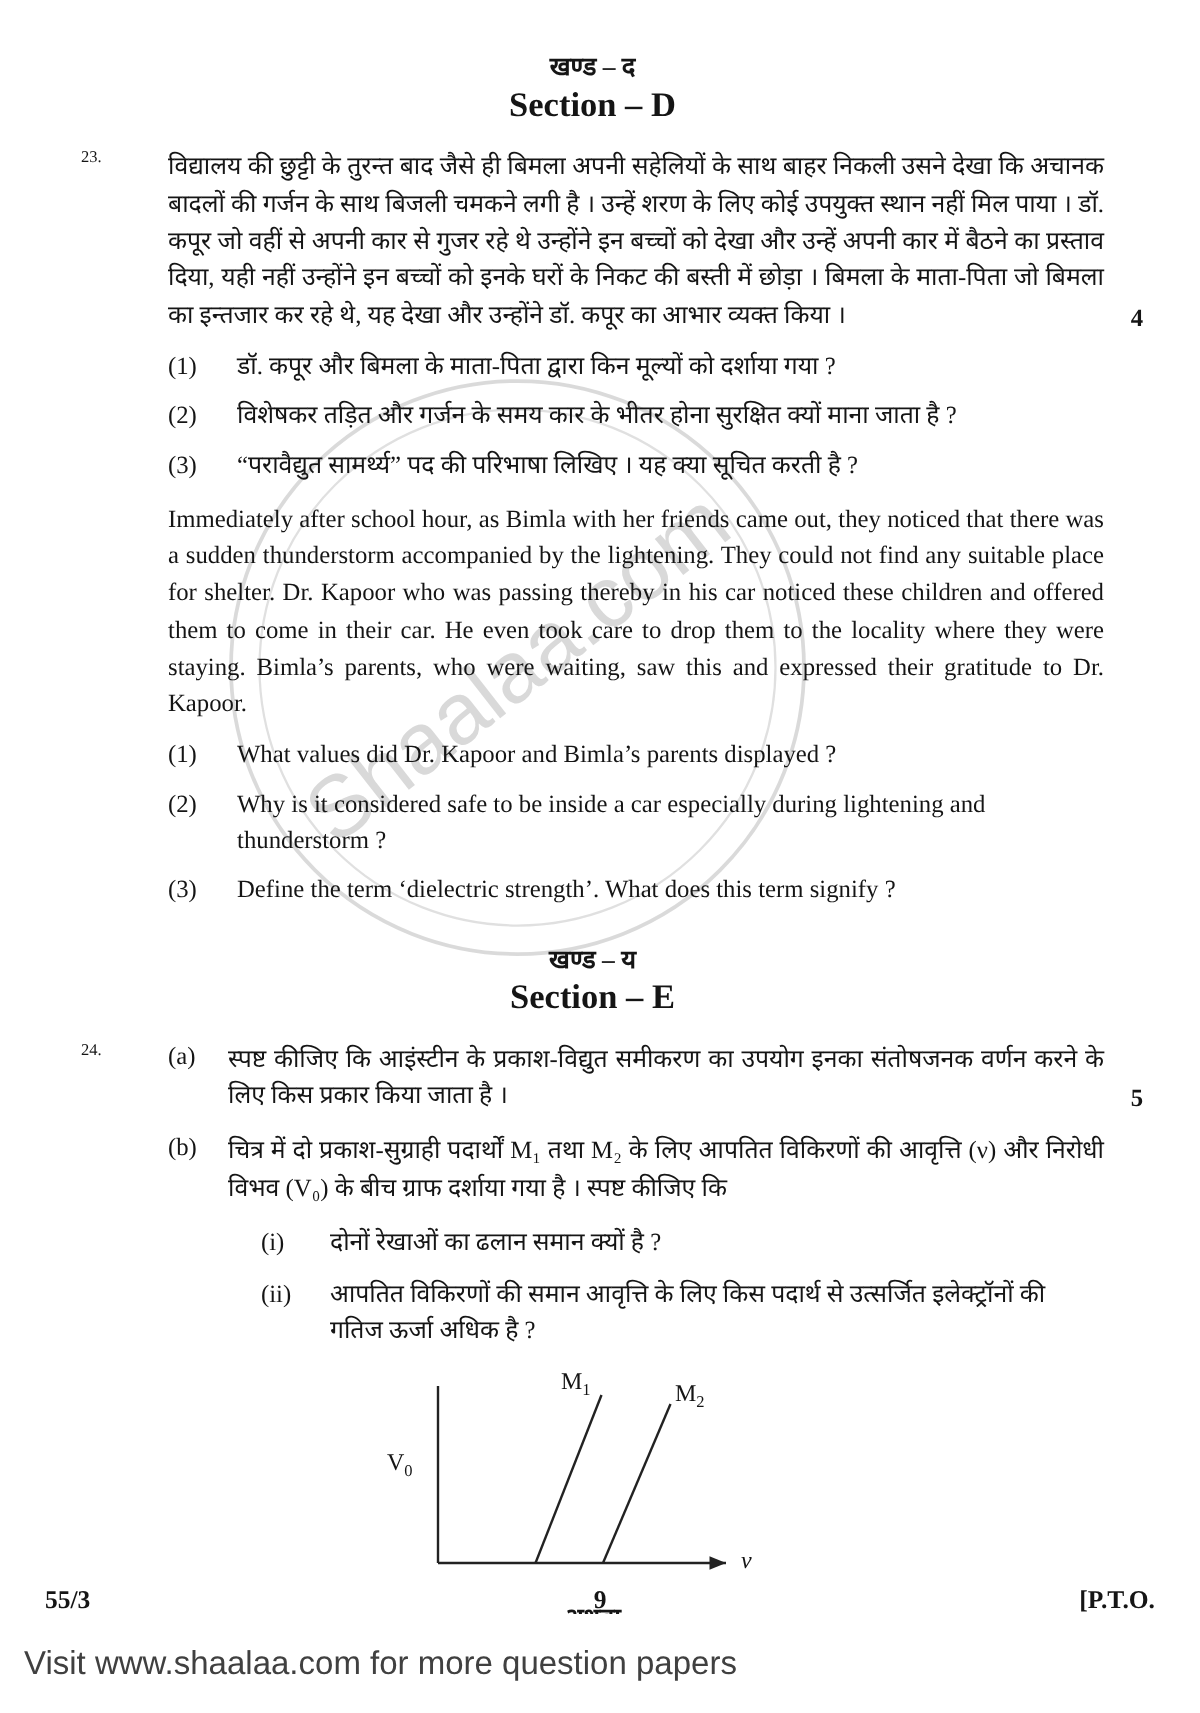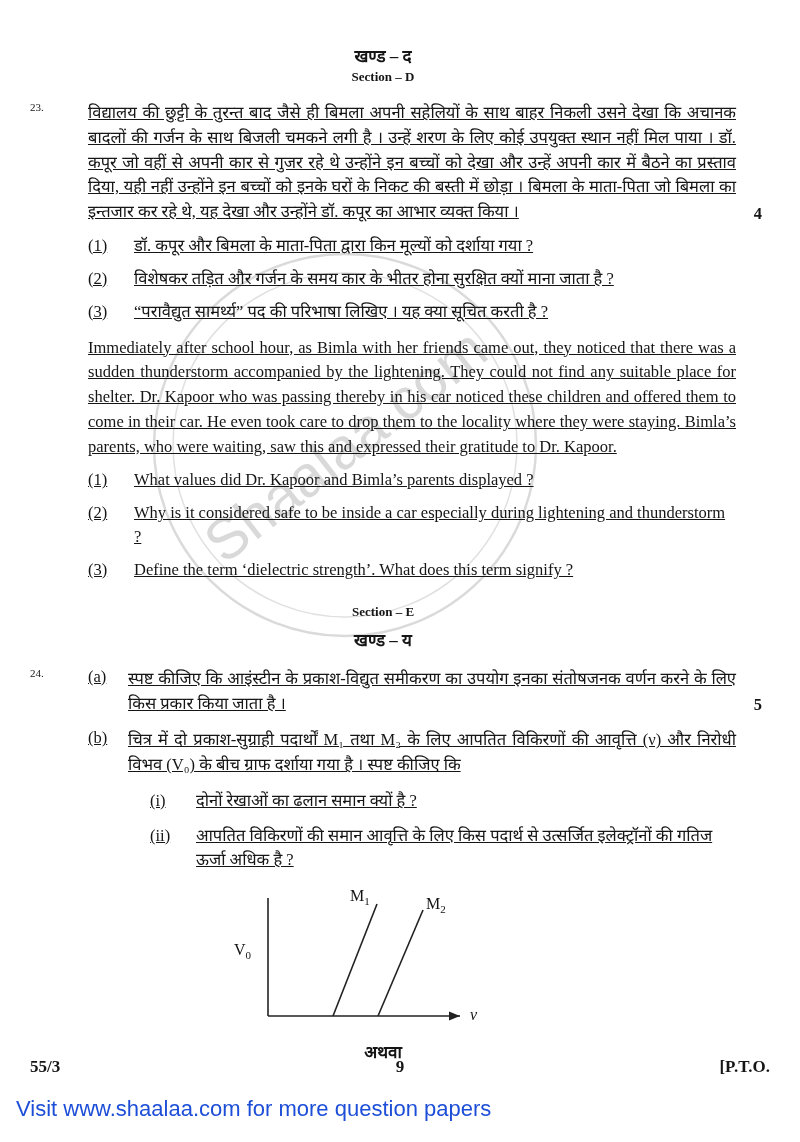--- a/index.html
+++ b/index.html
@@ -6,28 +6,28 @@
   body { margin: 0; background: #ffffff; }
   .page {
     position: relative;
     width: 800px;
     height: 1142px;
     background: #ffffff;
     font-family: "Liberation Serif", serif;
     color: #151515;
     overflow: hidden;
   }
-  .content { position: relative; z-index: 1; padding: 36px 64px 0 30px; }
-
-  .sec-head { text-align: center; font-weight: 700; font-size: 13px; margin: 2px 0; }
+  .content { position: relative; z-index: 1; padding: 24px 64px 0 30px; margin-left: 24px; }
+
+  .sec-head { text-align: center; font-weight: 700; font-size: 23px; margin: 2px 0; }
   .sec-head.hi { font-size: 17px; margin-top: 8px; }
 
   .question { display: flex; margin-top: 16px; }
   .qnum { width: 58px; flex-shrink: 0; font-size: 11px; }
-  .qbody { flex: 1; min-width: 0; text-decoration: underline; }
+  .qbody { flex: 1; min-width: 0; }
 
   .para { text-align: justify; font-size: 16.5px; line-height: 1.5; margin: 0; }
   .rel { position: relative; }
   .marks { position: absolute; right: -26px; bottom: 1px; font-weight: 700; font-size: 16.5px; }
 
   .sub { display: flex; margin-top: 9px; font-size: 16.5px; line-height: 1.45; }
   .sub-label { width: 46px; flex-shrink: 0; }
   .sub-text { flex: 1; }
 
   .eng-para { margin-top: 12px; }
@@ -52,21 +52,21 @@
     position: absolute; left: 0; right: 0; top: 1028px; z-index: 2;
     padding: 0 30px; font-weight: 700; font-size: 17px; margin-top: 29px;
   }
   .footer-left { float: left; }
   .footer-center { position: absolute; left: 50%; transform: translateX(-50%); }
   .footer-right { float: right; }
 
   .banner {
     position: absolute; left: 0; right: 0; top: 1076px; height: 66px; z-index: 2;
     background: #ffffff; display: flex; align-items: center; padding-left: 16px;
-    font-family: "Liberation Sans", sans-serif; font-size: 22px; color: #1d4ed8;
+    font-family: "Liberation Sans", sans-serif; font-size: 22px; color: #404040;
   }
 
   .watermark {
     position: absolute; left: 148px; top: 248px; width: 394px; height: 394px;
     z-index: 0; opacity: 0.55; pointer-events: none;
   }
   .watermark-text {
     position: absolute; left: 50%; top: 50%;
     transform: translate(-50%, -50%) rotate(-38deg);
     font-family: "Liberation Sans", sans-serif;
@@ -123,22 +123,22 @@
           <span class="sub-text">Why is it considered safe to be inside a car especially during lightening and thunderstorm ?</span>
         </div>
         <div class="sub">
           <span class="sub-label">(3)</span>
           <span class="sub-text">Define the term ‘dielectric strength’. What does this term signify ?</span>
         </div>
       </div>
     </div>
 
     <div style="margin-top:22px;">
+      <div class="sec-head hi">खण्ड – य</div>
       <div class="sec-head">Section – E</div>
-      <div class="sec-head hi">खण्ड – य</div>
     </div>
 
     <div class="question">
       <div class="qnum">24.</div>
       <div class="qbody">
 
         <div class="part" style="margin-top:0;">
           <div class="part-label">(a)</div>
           <div class="part-body">
             <div class="rel">

